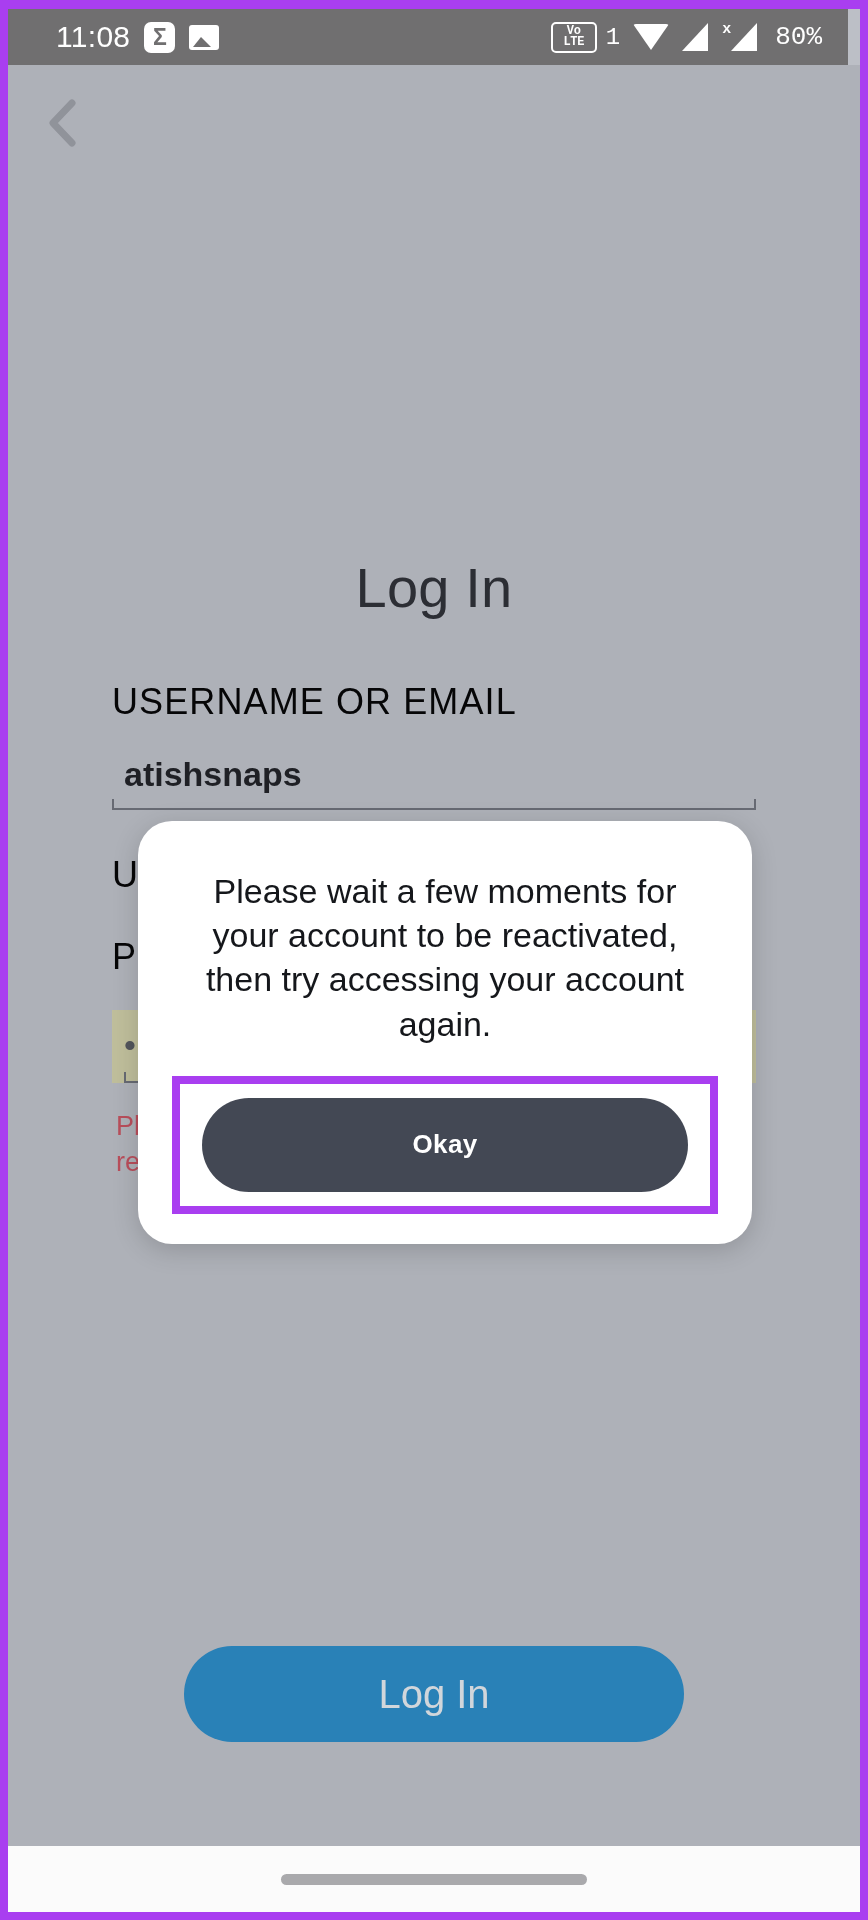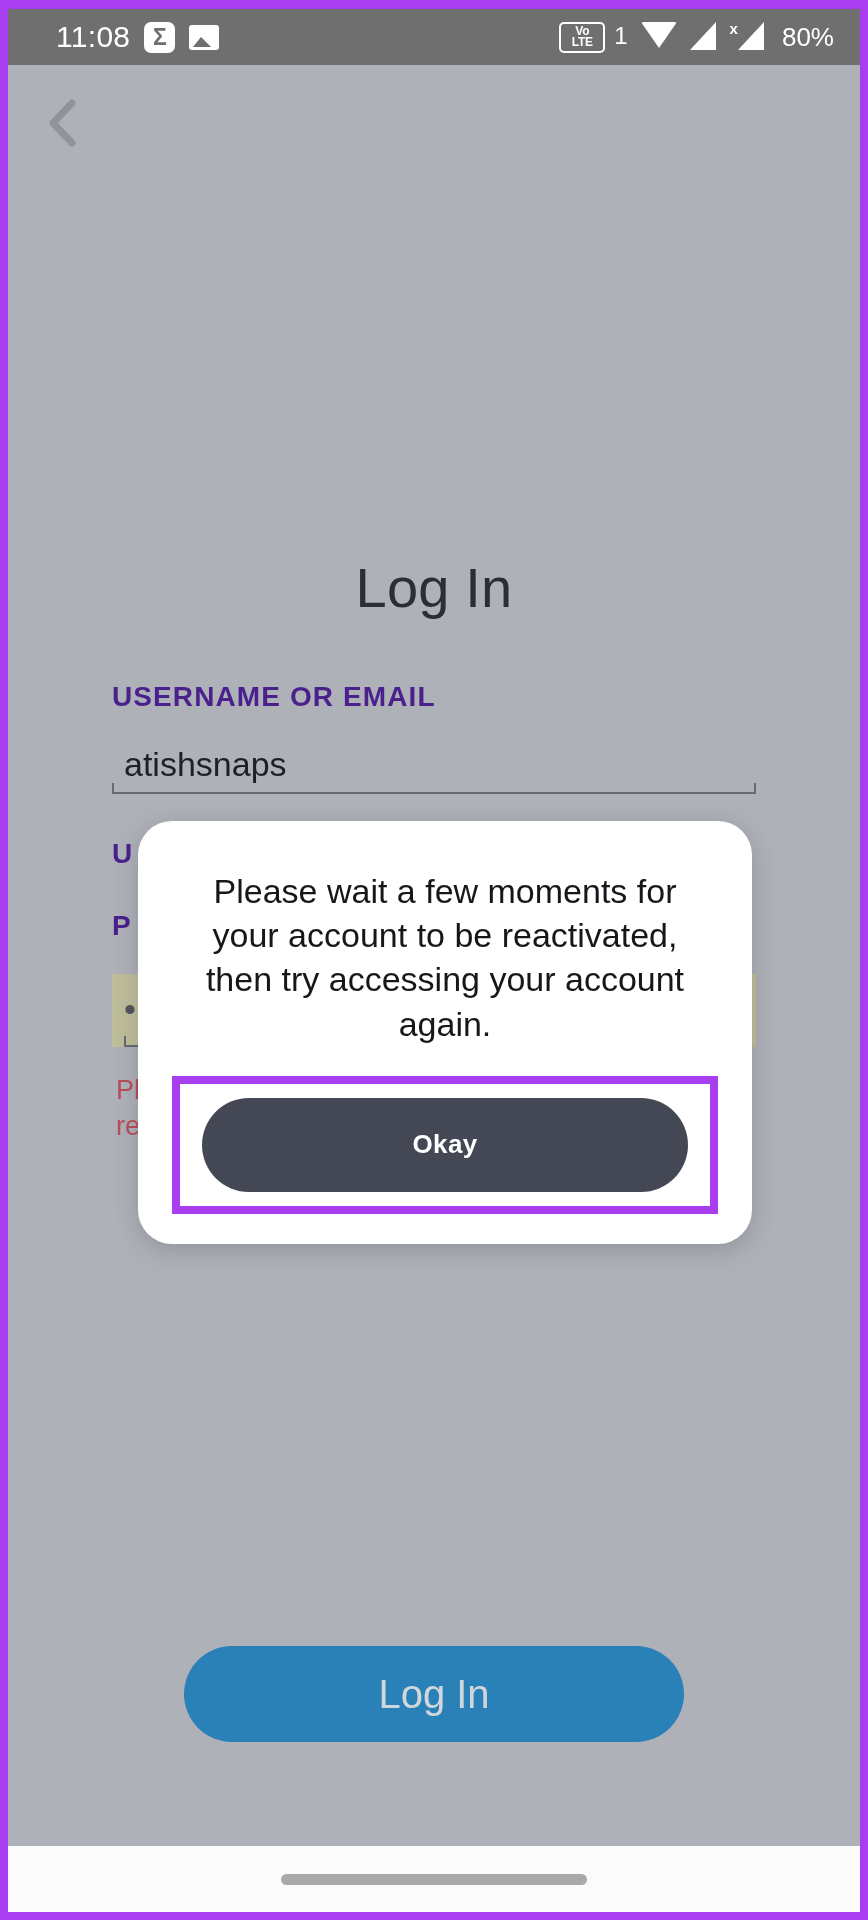--- a/index.html
+++ b/index.html
@@ -19,29 +19,29 @@
   }
   #phone-screen {
     position: relative;
     width: 100%; height: 100%;
     background: #bcbfc6;
     overflow: hidden;
   }
 
   
   #status-bar {
-    position: absolute; top: 0; left: 0; right: 0;
+    position: absolute; top: 0; left: 0; right: 12px;
     height: 56px;
     background: #706f70;
     display: flex; align-items: center;
     padding: 0 26px 0 48px;
     color: #ffffff;
   }
   .sb-left { display: flex; align-items: center; gap: 14px; }
-  .sb-right { display: flex; gap: 13px; margin-left: auto; }
+  .sb-right { display: flex; align-items: center; gap: 13px; margin-left: auto; font-family: Liberation Mono, monospace; }
   #sb-time { font-size: 30px; font-weight: 500; letter-spacing: 0.3px; }
 
   .icon-sigma {
     width: 31px; height: 31px; border-radius: 7px;
     background: #ffffff; color: #706f70;
     font-size: 23px; font-weight: bold; line-height: 31px;
     text-align: center;
   }
   .icon-image {
     width: 30px; height: 25px; background: #ffffff;
@@ -97,30 +97,31 @@
     font-size: 56px; font-weight: 400; color: #2b2d33;
     letter-spacing: 0.2px;
   }
 
   
   #login-form {
     position: absolute; top: 616px; left: 0; right: 0;
     padding: 0 104px;
   }
   .field-label {
-    font-size: 28px; font-weight: 700; color: #4c1d95;
+    font-size: 36px; font-weight: 400; color: #000000;
     letter-spacing: 1.1px; margin-bottom: 32px;
   }
   .field-input-wrap { position: relative; margin-bottom: 26px; }
   .field-input {
     font-size: 34px; color: #1c1e22;
-    padding: 0 10px 8px 12px;
+    padding: 0 10px 14px 12px;
     border: none; background: transparent;
     width: 100%;
     font-family: "Liberation Sans", sans-serif;
+    font-weight: bold;
   }
   .field-underline {
     height: 2px; background: #6d7079; width: 100%;
     position: relative;
   }
   .field-underline::before, .field-underline::after {
     content:''; position:absolute; bottom: 0; width: 2px; height: 11px;
     background: #6d7079;
   }
   .field-underline::before { left: 0; }

